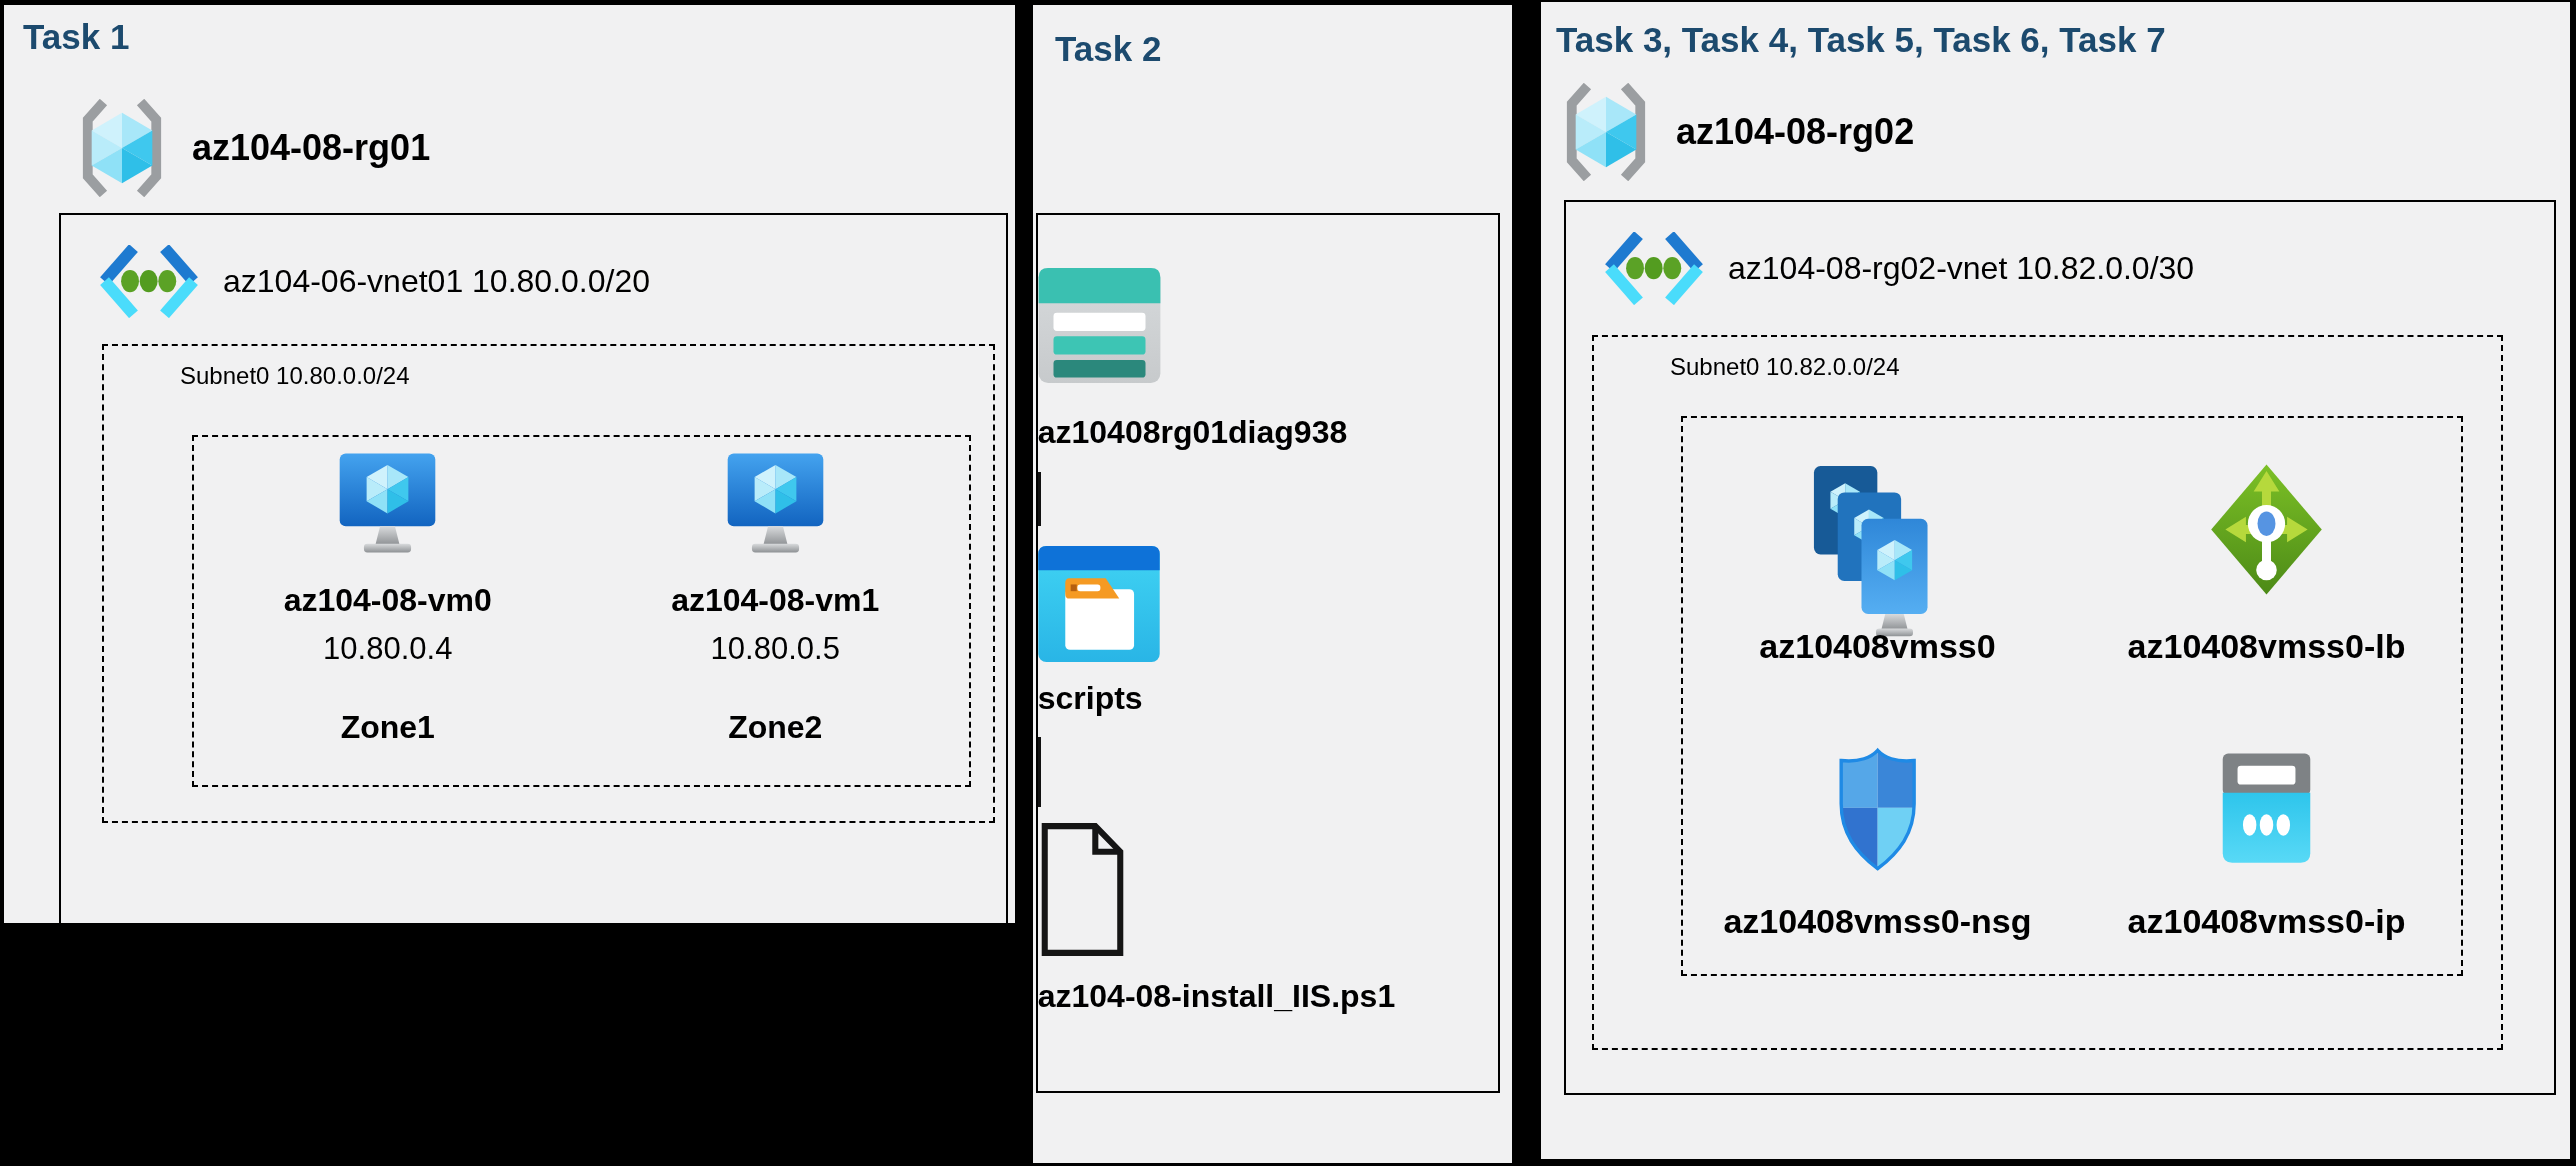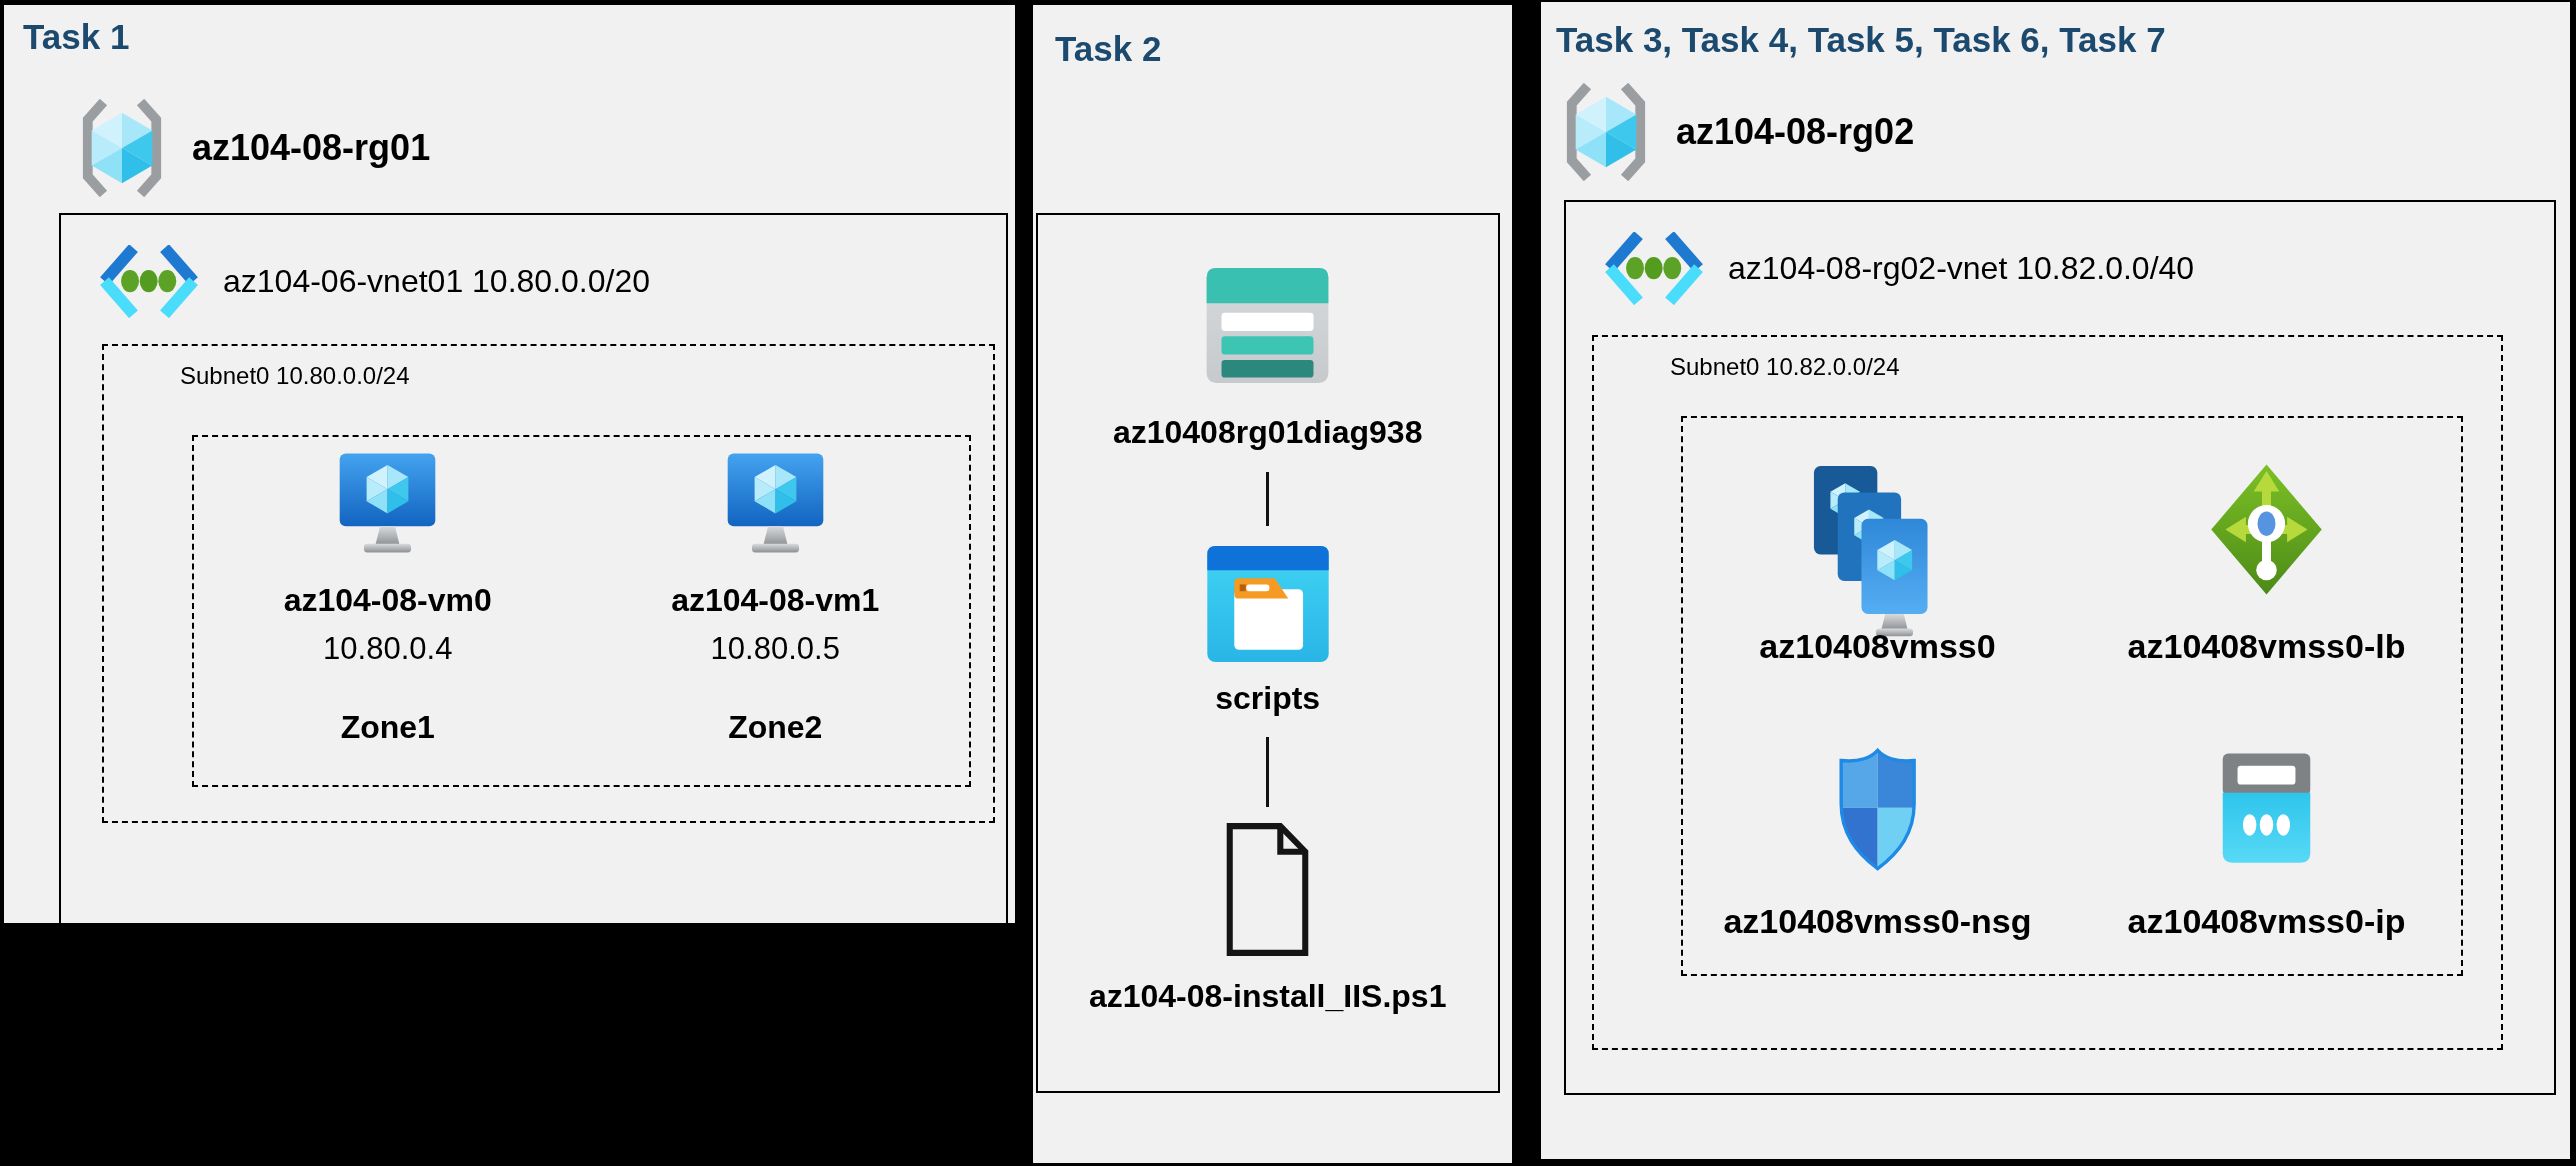--- a/index.html
+++ b/index.html
@@ -37,21 +37,21 @@
   .vm-box{position:absolute;border:2.7px dashed #000;}
   #panel1 .vm-box{left:88px;top:89px;width:775px;height:348px;display:flex;}
   .vm-cell{width:388px;text-align:center;}
   .vm-cell svg{width:101px;height:108px;margin-top:15px;}
   .vm-name{font-size:32px;font-weight:700;margin-top:20px;}
   .vm-ip{font-size:31px;font-weight:400;margin-top:12px;}
   .vm-zone{font-size:32px;font-weight:700;margin-top:42px;}
 
   
   .chain-box{position:absolute;left:2.7px;top:208px;width:460px;height:876px;border:2.7px solid #000;
-             display:flex;flex-direction:column;align-items:center;}
+             display:flex;flex-direction:column;}
   .chain-box svg{display:block;}
   .icon-storage{width:123px;height:115px;margin-top:53px;}
   .chain-label{font-size:32px;font-weight:700;margin-top:31px;white-space:nowrap;}
   .connector{width:3.4px;background:#111;margin-top:21.6px;}
   .connector.c1{height:54px;}
   .connector.c2{height:70px;margin-top:20px;}
   .icon-container{width:122px;height:116px;margin-top:20px;}
   .icon-file{width:89px;height:135px;margin-top:15px;}
   .file-label{font-size:32px;font-weight:700;margin-top:21.6px;white-space:nowrap;}
 
@@ -289,21 +289,21 @@
       <span class="rg-label">az104-08-rg02</span>
     </div>
 
     <div class="vnet-box">
       <div class="vnet-head">
         <svg viewBox="0 0 145 105">
             <use href="#sym-vnet"></use>
           </svg>
         <div class="vnet-title">
           <span class="bold">az104-08-rg02-vnet</span>
-          <span class="reg">10.82.0.0/40</span>
+          <span class="reg">10.82.0.0/30</span>
         </div>
       </div>
 
       <div class="subnet-box">
         <div class="subnet-title">
           <span class="bold">Subnet0</span>
           <span class="reg">10.82.0.0/24</span>
         </div>
 
         <div class="vm-box">

